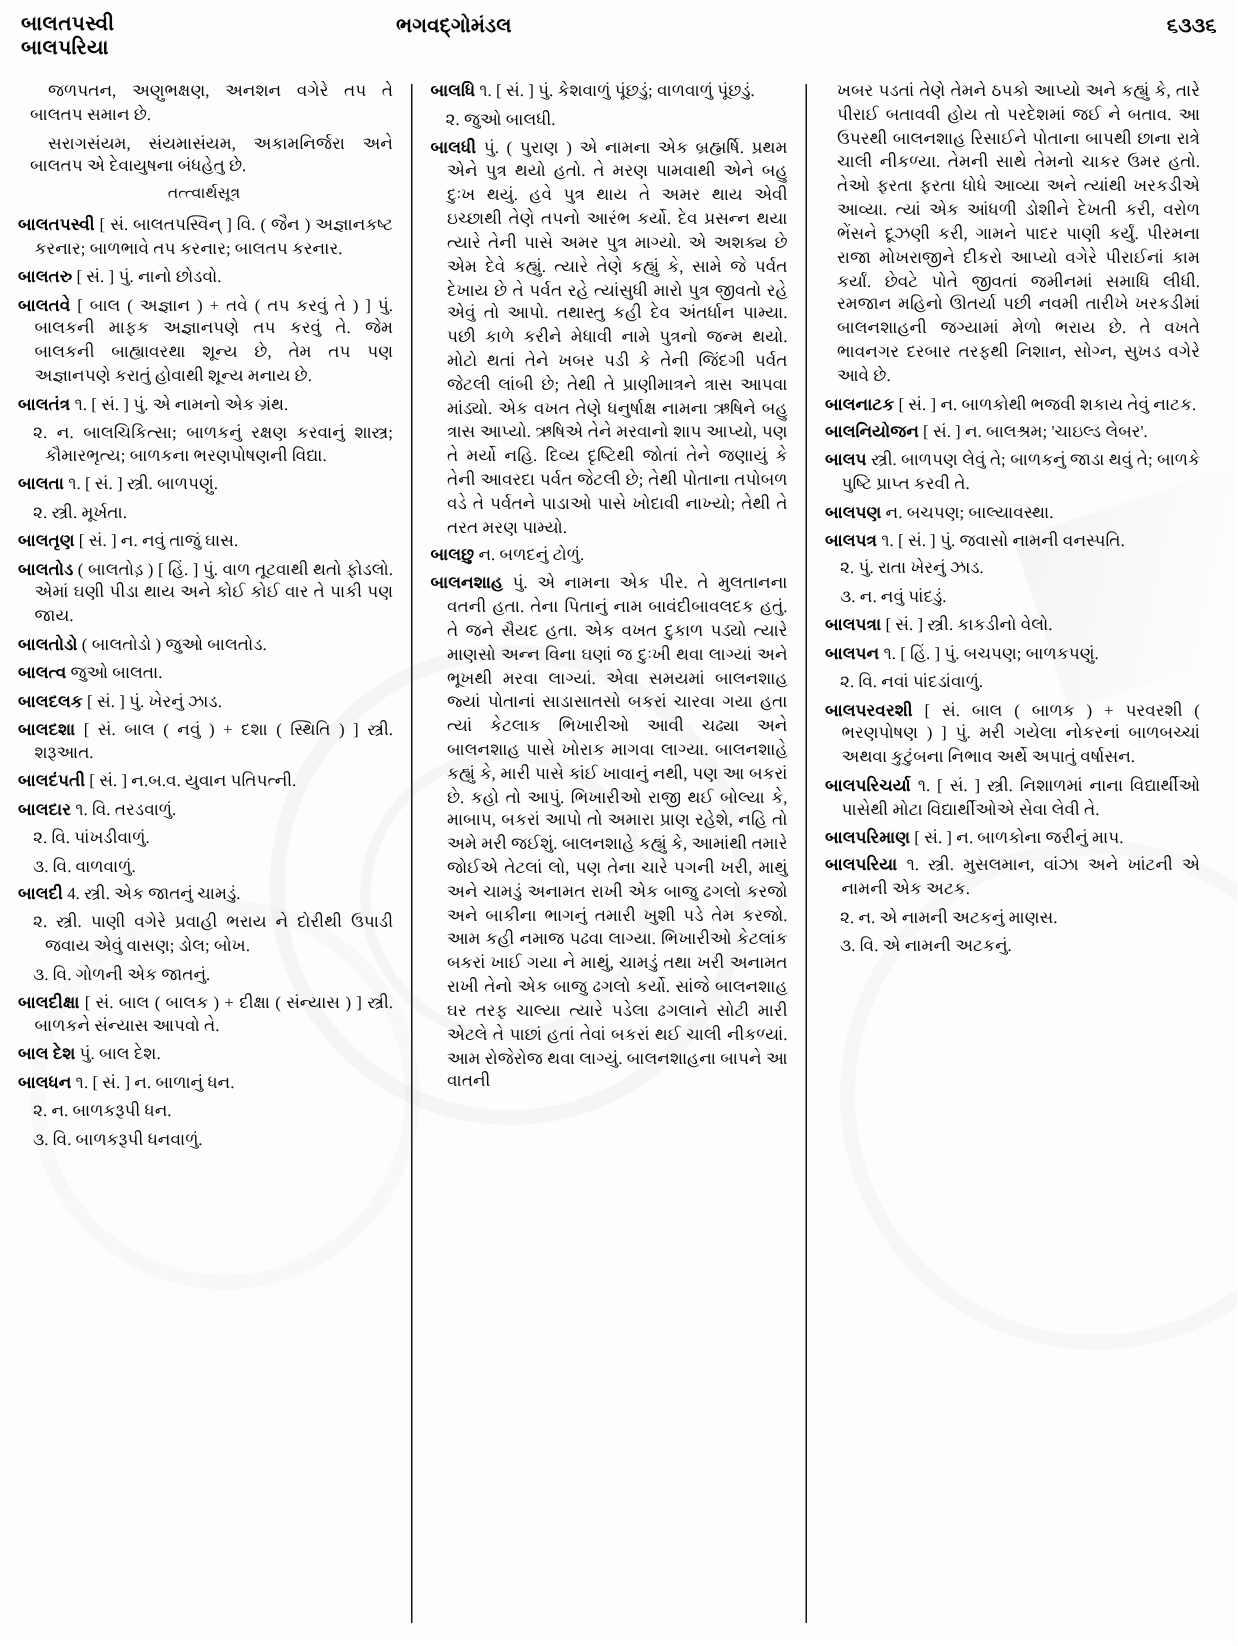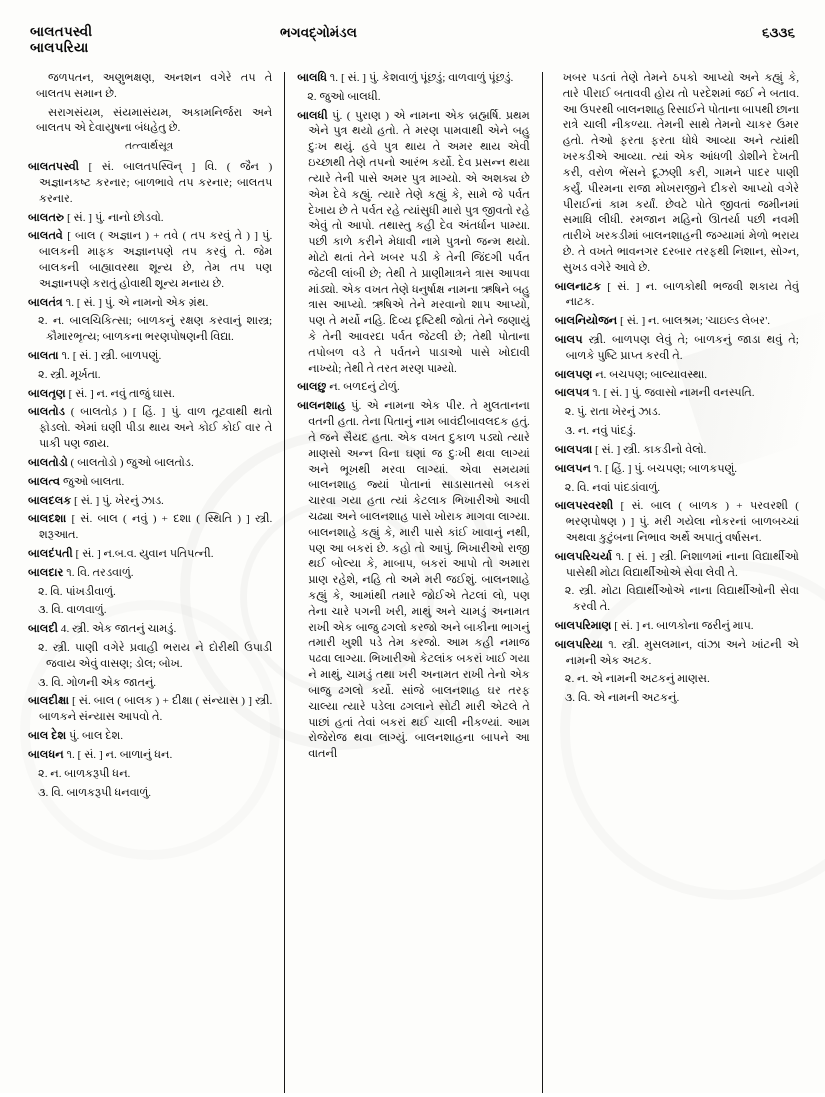--- a/index.html
+++ b/index.html
@@ -12,21 +12,21 @@
     font-family: "Liberation Serif", "DejaVu Serif", serif;
   }
 
   #page {
     position: relative;
     width: 825px;
     height: 1093px;
     background: #fdfdfb;
     overflow: hidden;
     box-sizing: border-box;
-    padding: 16px;
+    padding: 0;
     color: #080808;
   }
 
   
   .watermark {
     position: absolute;
     border-radius: 50%;
     border: 10px solid rgba(0,0,0,0.030);
     pointer-events: none;
     z-index: 0;
@@ -345,21 +345,20 @@
 
       <div class="entry">
         <span class="hw">બાલપરવરશી</span>
         <span>[ સં. બાલ ( બાળક ) + પરવરશી ( ભરણપોષણ ) ] પું. મરી ગયેલા નોકરનાં બાળબચ્ચાં અથવા કુટુંબના નિભાવ અર્થે અપાતું વર્ષાસન.</span>
       </div>
 
       <div class="entry">
         <span class="hw">બાલપરિચર્યા</span>
         <span>૧. [ સં. ] સ્ત્રી. નિશાળમાં નાના વિદ્યાર્થીઓ પાસેથી મોટા વિદ્યાર્થીઓએ સેવા લેવી તે.</span>
       </div>
-      <div class="sense">૨. સ્ત્રી. મોટા વિદ્યાર્થીઓએ નાના વિદ્યાર્થીઓની સેવા કરવી તે.</div>
 
       <div class="entry">
         <span class="hw">બાલપરિમાણ</span>
         <span>[ સં. ] ન. બાળકોના જરીનું માપ.</span>
       </div>
 
       <div class="entry">
         <span class="hw">બાલપરિયા</span>
         <span>૧. સ્ત્રી. મુસલમાન, વાંઝા અને ખાંટની એ નામની એક અટક.</span>
       </div>

